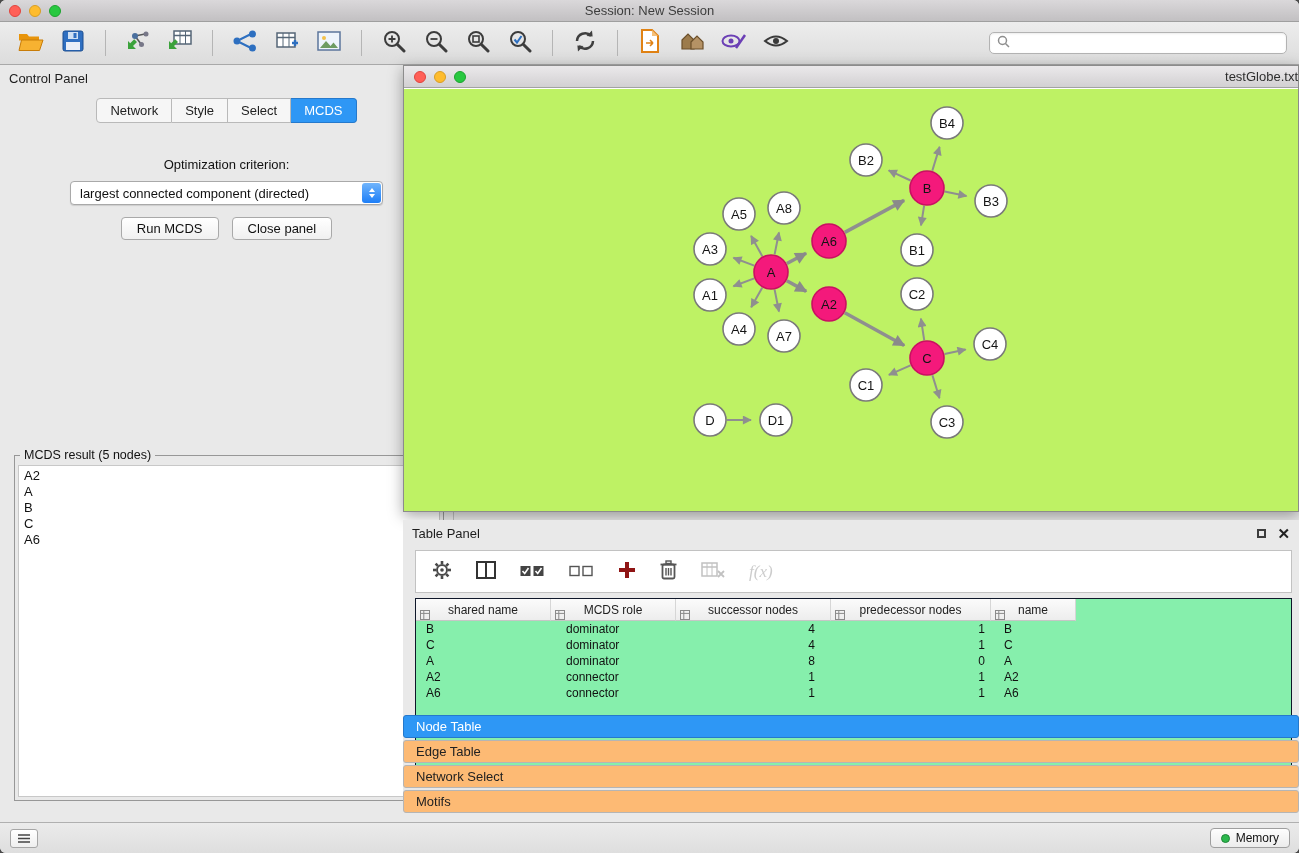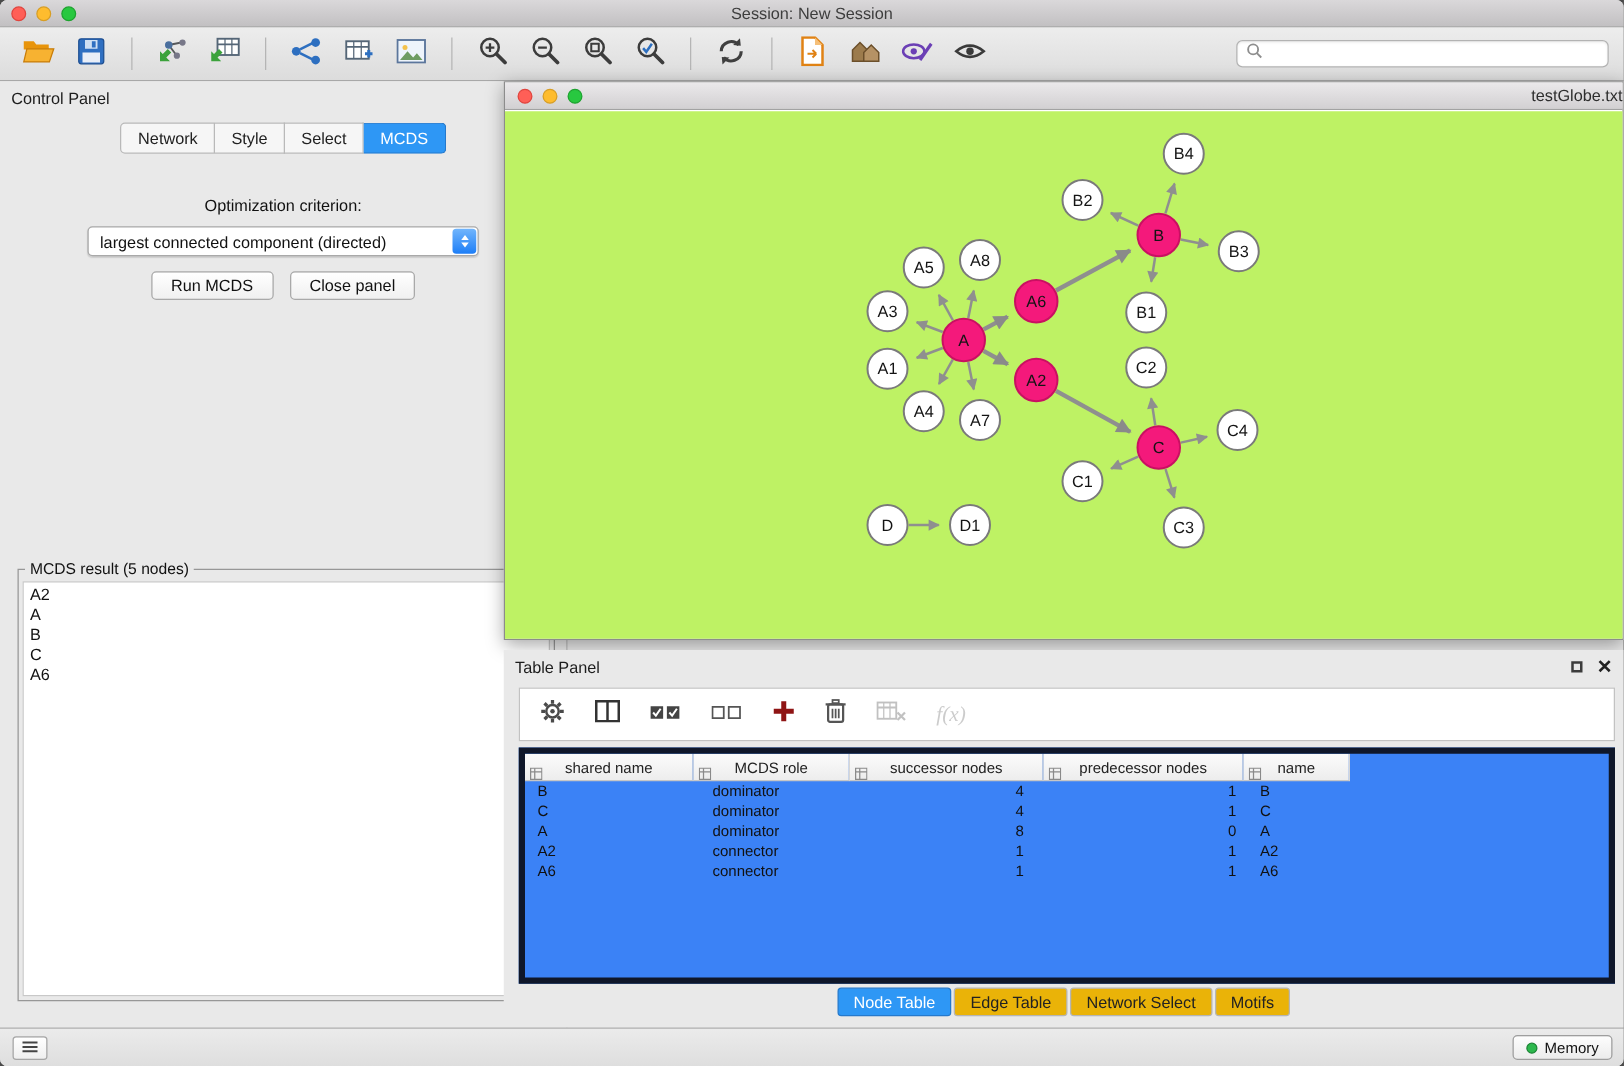--- a/index.html
+++ b/index.html
@@ -65,34 +65,34 @@
   .nw-canvas-wrap { position:absolute; top:23px; left:0; right:0; bottom:0; background:#bef264; overflow:hidden; }
   .node-label { font-family:"Liberation Sans",sans-serif; font-size:13px; fill:#141414; }
 
   
   .table-panel { position:absolute; left:403px; top:520px; width:896px; height:302px; background:#e9e9e9; }
   .tp-toolbar { position:absolute; left:12px; right:7px; top:30px; height:43px; background:#fff;
     border:1px solid #c2c2c2; display:flex; align-items:center; padding:0 16px; gap:24px; }
   .tp-icon-btn { display:flex; align-items:center; justify-content:center; }
   .disabled { opacity:.45; }
   .fx-label { font-family:"Liberation Serif",serif; font-style:italic; font-size:17px; color:#8f8f8f; }
-  .tp-table { position:absolute; left:12px; right:7px; top:78px; bottom:35px; background:#3b82f6;
-    border:5px solid #0f172a; overflow:hidden; }
+  .tp-table { position:absolute; left:12px; right:7px; top:78px; bottom:35px; background:#86efac;
+    border:1px solid #0f172a; overflow:hidden; }
   .thead { display:flex; }
   .th { position:relative; height:22px; line-height:22px; background:linear-gradient(#fbfbfb,#ededed);
     border-right:1px solid #d6d6d6; border-bottom:1px solid #c6c6c6; font-size:12px; color:#222; text-align:center; }
   .th-icon { position:absolute; left:4px; top:6px; }
   .tr { display:flex; height:16px; line-height:16px; font-size:12px; color:#111; }
   .td { overflow:hidden; white-space:nowrap; }
   .col0{ width:135px; } .col1{ width:125px; } .col2{ width:155px; } .col3{ width:160px; } .col4{ width:85px; }
   .td.col0{ padding-left:10px; } .td.col1{ padding-left:15px; }
   .td.al-r{ text-align:right; } .td.col2{ padding-right:16px; } .td.col3{ padding-right:6px; }
   .td.col4{ padding-left:13px; }
-  .tp-tabs { position:absolute; bottom:9px; left:0; right:0; display:flex; justify-content:center; gap:2px; }
-  .tp-tab { font-size:13px; padding:3px 12px; background:#eab308; border:1px solid #b5b5b5; color:#222; border-radius:3px; }
+  .tp-tabs { position:absolute; bottom:9px; left:0; right:0; display:flex; justify-content:center; gap:2px;flex-direction:column; }
+  .tp-tab { font-size:13px; padding:3px 12px; background:#fdba74; border:1px solid #b5b5b5; color:#222; border-radius:3px; }
   .tp-tab.selected { background:#2e97f5; border-color:#2579cc; color:#fff; }
 
   
   .statusbar { position:absolute; left:0; bottom:0; right:0; height:31px;
     background:linear-gradient(#ebebeb,#dedede); border-top:1px solid #b0b0b0; }
   .sb-list-btn { position:absolute; left:10px; top:6px; width:28px; height:19px; border:1px solid #a6a6a6;
     border-radius:3px; background:linear-gradient(#fff,#efefef); display:flex; align-items:center; justify-content:center; }
   .memory-btn { position:absolute; right:9px; top:5px; height:20px; padding:0 10px; border:1px solid #9e9e9e;
     border-radius:4px; background:linear-gradient(#fdfdfd,#ececec); display:flex; align-items:center; gap:6px; font-size:12px; color:#111;justify-content:center; }
   .mem-dot { width:9px; height:9px; border-radius:50%; background:#2db84d; border:1px solid #1d8537; }

